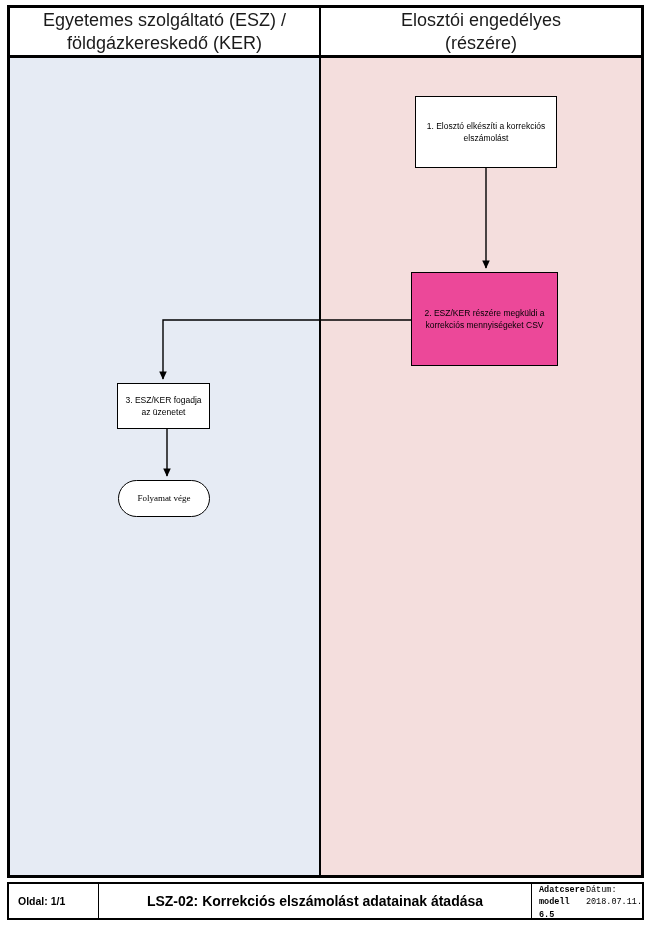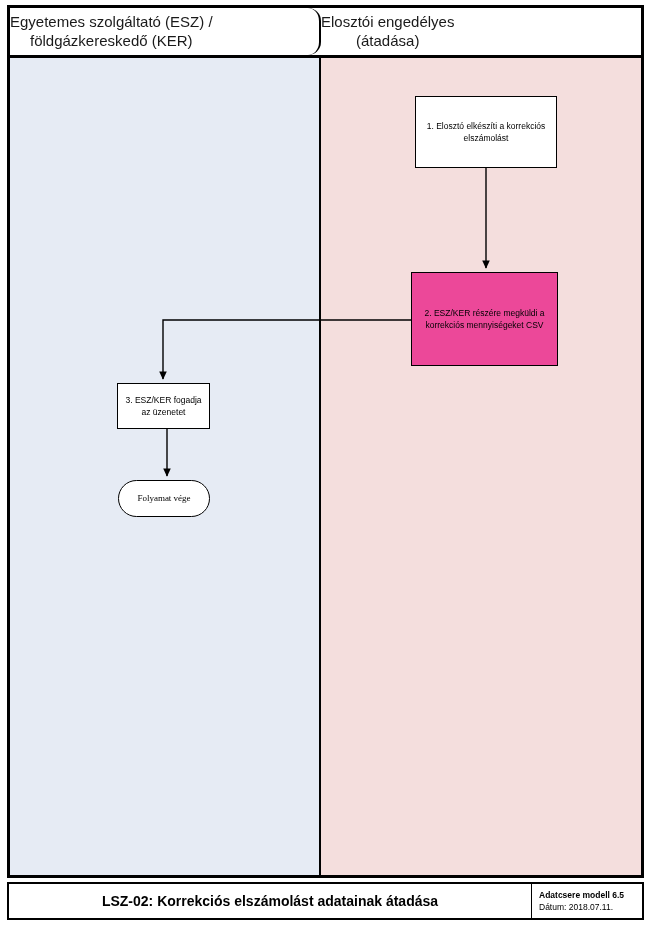--- a/index.html
+++ b/index.html
@@ -41,28 +41,27 @@
     width: 100%;
     height: 50px;
     display: flex;
     box-sizing: border-box;
     border-bottom: 3px solid #000000;
   }
   .lane-header {
     flex: 1 1 0;
     display: flex;
     align-items: center;
-    justify-content: flex-start;
+    justify-content: center;
     text-align: center;
-    font-size: 15px;
+    font-size: 18px;
     color: #1a1a1a;
     line-height: 1.25;
     box-sizing: border-box;
     background: #ffffff;
-    border-radius: 13px;
   }
   .lane-header.left {
     border-right: 2px solid #000000;
     flex: 0 0 311px;
   }
 
   .lane-body-row {
     position: absolute;
     left: 0;
     top: 50px;
@@ -170,43 +169,44 @@
   .footer-title {
     flex: 1 1 auto;
     justify-content: center;
     font-size: 14px;
     font-weight: bold;
     color: #000000;
     border-right: 1.5px solid #000000;
   }
   .footer-meta {
     flex: 0 0 110px;
-    flex-direction: column;
+    flex-direction: row;
     align-items: flex-start;
     justify-content: center;
     padding-left: 7px;
     font-size: 8.5px;
     color: #000000;
     line-height: 1.45;
+    font-family: Liberation Mono, monospace;
   }
   .footer-meta .m1 { font-weight: bold; }
 </style>
 </head>
 <body>
 
 <div id="page">
 
   <div class="lane-frame">
 
     <div class="lane-header-row">
       <div class="lane-header left">
         <span><span>Egyetemes szolgáltató (ESZ) /</span><br><span>földgázkereskedő (KER)</span></span>
       </div>
       <div class="lane-header right">
-        <span><span>Elosztói engedélyes</span><br><span>(átadása)</span></span>
+        <span><span>Elosztói engedélyes</span><br><span>(részére)</span></span>
       </div>
     </div>
 
     <div class="lane-body-row">
       <div class="lane-body left" id="lane-body-esz-ker" style="background: rgb(230, 235, 244);"></div>
       <div class="lane-body right" id="lane-body-eloszto" style="background: rgb(244, 222, 221);"></div>
     </div>
 
   </div>
 
@@ -234,20 +234,23 @@
 
   <div class="node" id="node-receive" style="background: rgb(255, 255, 255); border-color: rgb(0, 0, 0);">
     <span>3. ESZ/KER fogadja az üzenetet</span>
   </div>
 
   <div class="node" id="node-end" style="background: rgb(255, 255, 255); border-color: rgb(0, 0, 0);">
     <span>Folyamat vége</span>
   </div>
 
   <div class="footer">
+    <div class="footer-cell footer-page">
+      <span>Oldal: 1/1</span>
+    </div>
     <div class="footer-cell footer-title">
       <span>LSZ-02: Korrekciós elszámolást adatainak átadása</span>
     </div>
     <div class="footer-cell footer-meta">
       <span class="m1">Adatcsere modell 6.5</span>
       <span class="m2">Dátum: 2018.07.11.</span>
     </div>
   </div>
 
 </div>

